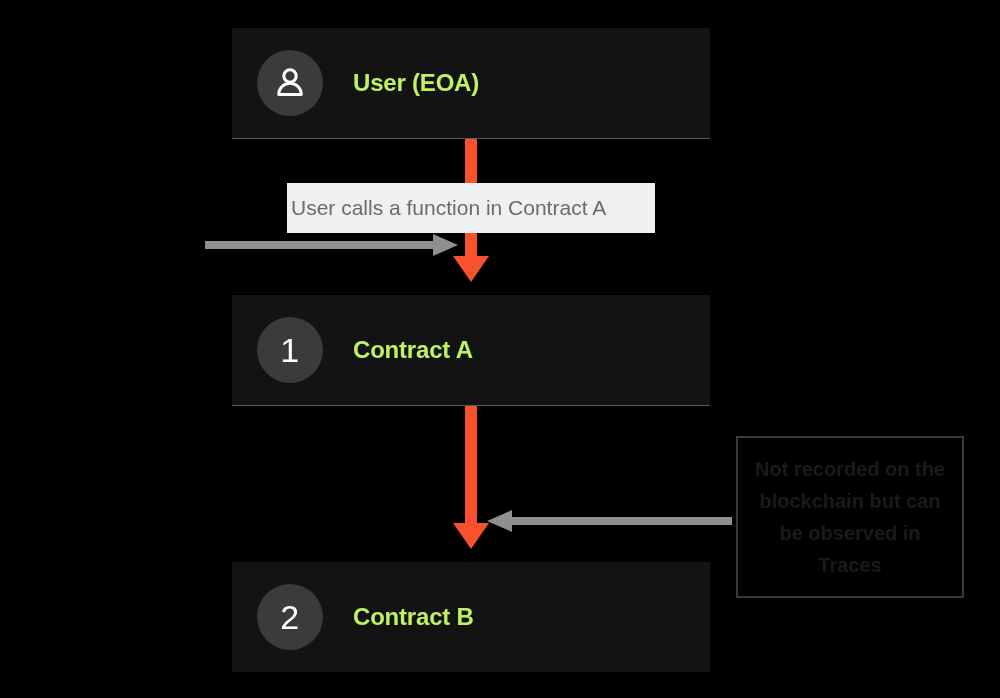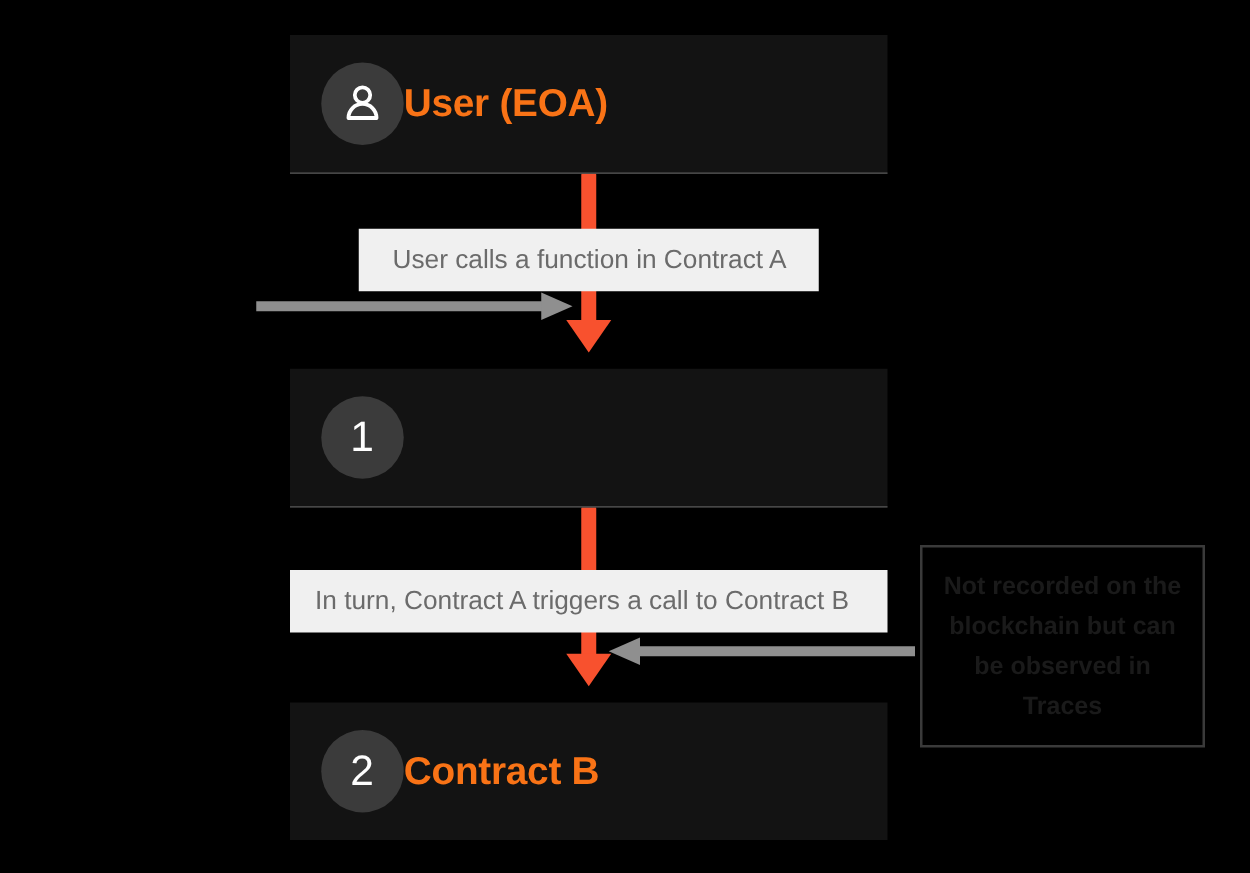--- a/index.html
+++ b/index.html
@@ -45,22 +45,23 @@
     display: flex;
     align-items: center;
     justify-content: center;
     color: #ffffff;
     font-size: 34px;
     font-weight: 400;
     letter-spacing: 0.5px;
   }
   .node-badge svg { display: block; }
   .node-label {
-    color: #f97316;
-    font-size: 31px;
+    margin-left: 30px;
+    color: #bef264;
+    font-size: 24px;
     font-weight: 700;
     letter-spacing: -0.2px;
     white-space: nowrap;
   }
   #node-user   { top: 28px; }
   #node-ca     { top: 295px; }
   #node-cb     { top: 562px; }
 
   
   .arrow-v {
@@ -102,21 +103,21 @@
     display: flex;
     align-items: center;
     z-index: 5;
     white-space: nowrap;
   }
   #chip-1 {
     left: 287px;
     top: 183px;
     width: 368px;
     height: 50px;
-    padding-left: 27px;
+    padding-left: 4px;
     box-sizing: border-box;
   }
   #chip-2 {
     left: 232px;
     top: 456px;
     width: 478px;
     height: 50px;
     padding-left: 20px;
     box-sizing: border-box;
   }
@@ -225,27 +226,27 @@
       <svg width="38" height="38" viewBox="0 0 24 24" aria-hidden="true">
         <circle cx="12" cy="7.6" r="3.9" fill="none" stroke="#ffffff" stroke-width="1.9"></circle>
         <path d="M4.9 19.2a7.1 7.1 0 0 1 14.2 0z" fill="none" stroke="#ffffff" stroke-width="1.9" stroke-linejoin="round"></path>
       </svg>
     </div>
     <div class="node-label">User (EOA)</div>
   </div>
 
   <div class="node with-rule" id="node-ca">
     <div class="node-badge">1</div>
+    <div class="node-label">Contract A</div>
   </div>
 
   <div class="node" id="node-cb">
     <div class="node-badge">2</div>
     <div class="node-label">Contract B</div>
   </div>
 
   <div class="chip" id="chip-1">User calls a function in Contract A</div>
 
-  <div class="chip" id="chip-2">In turn, Contract A triggers a call to Contract B</div>
 
 
   <div class="callout" id="callout-right">Not recorded on the blockchain but can be observed in Traces</div>
 
 </div>
 
 </body></html>

